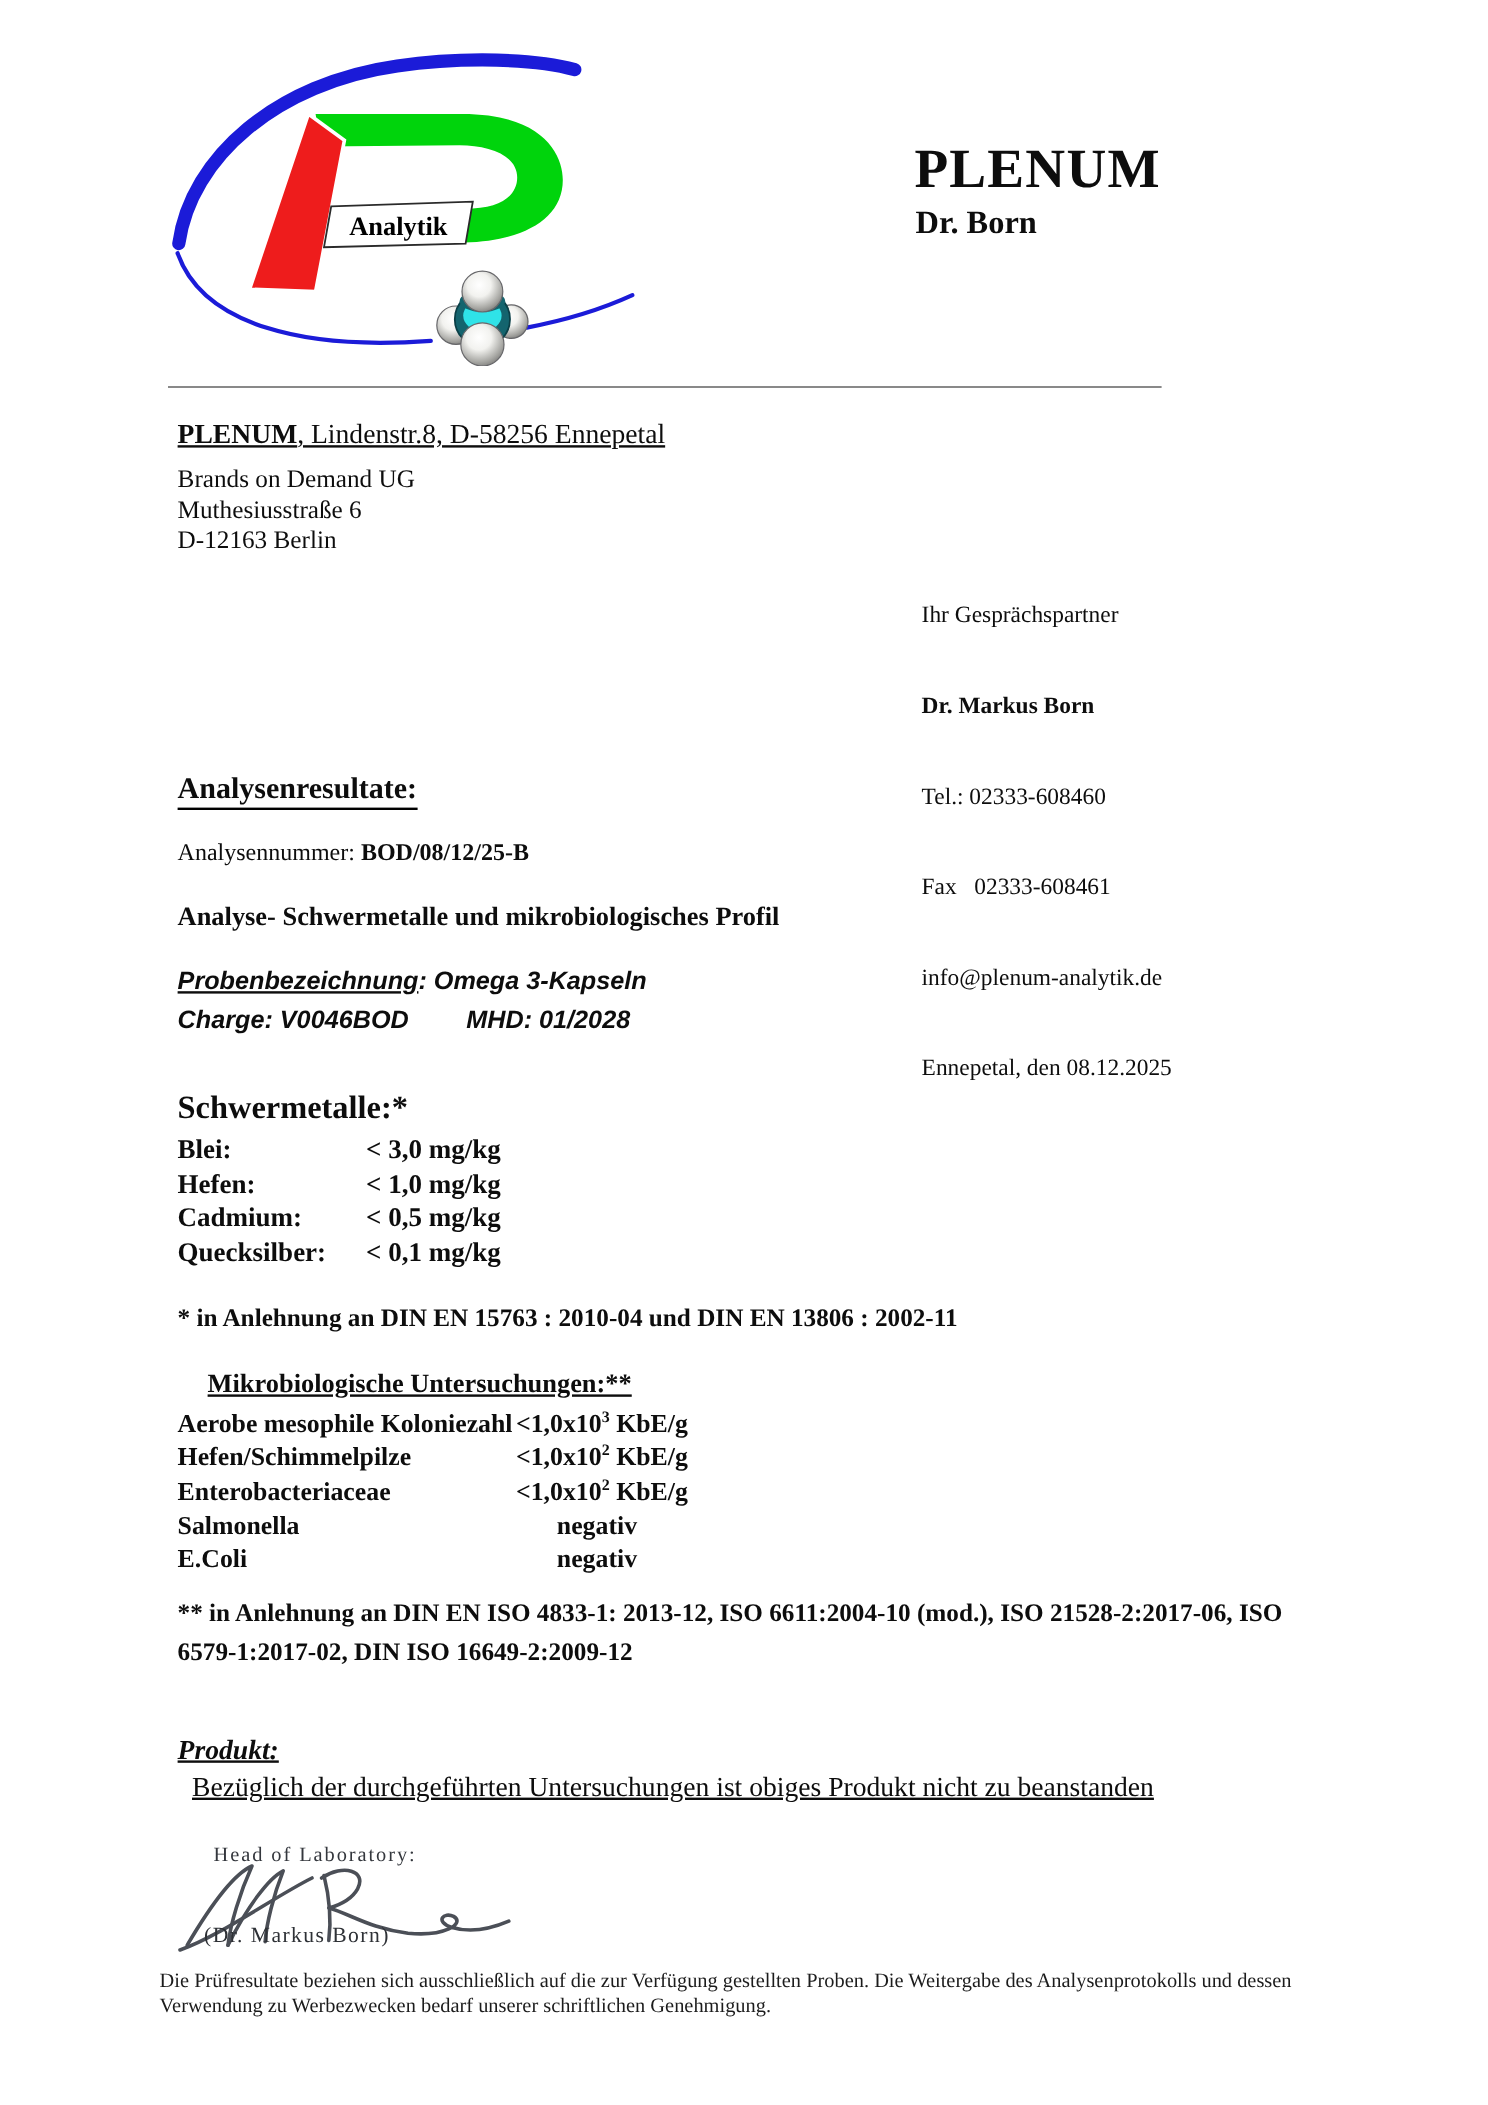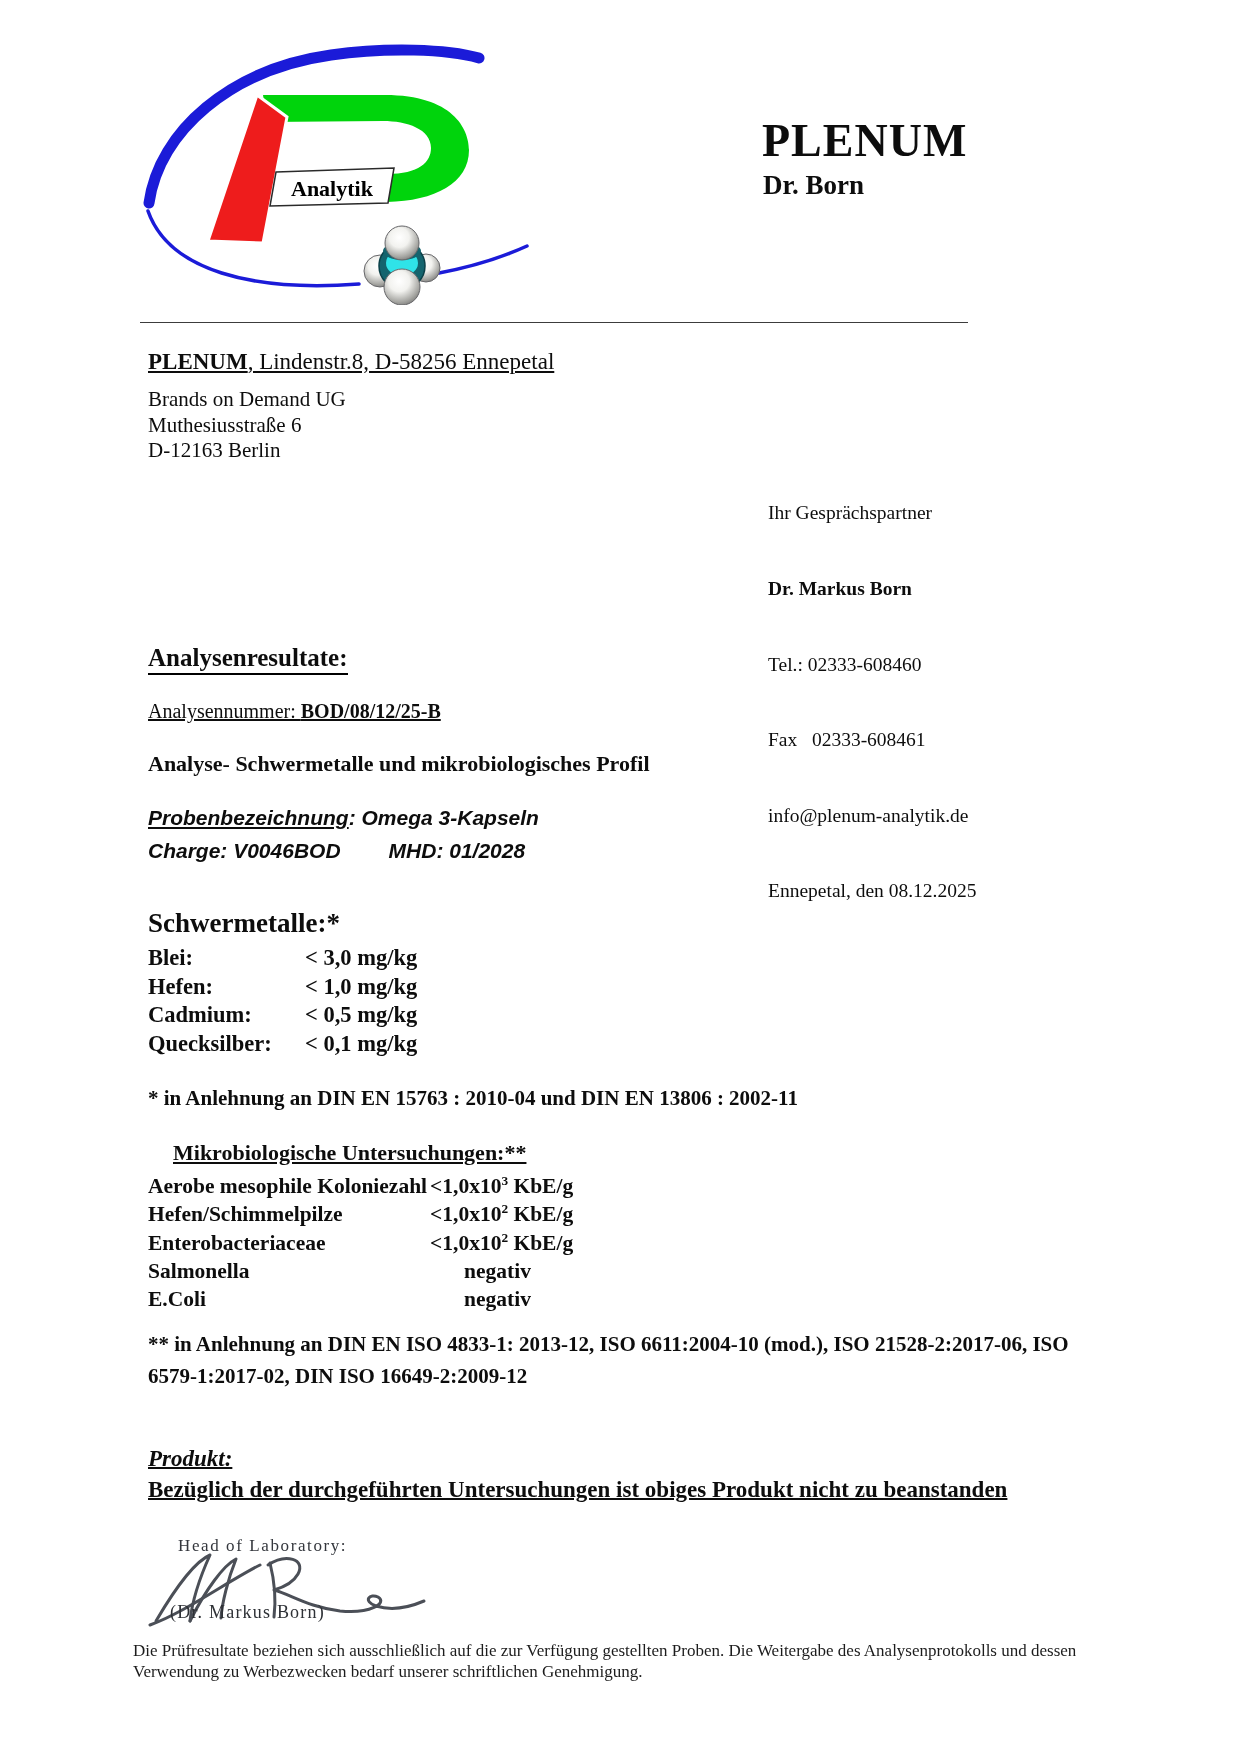--- a/index.html
+++ b/index.html
@@ -26,21 +26,21 @@
 
   .recipient{left:148px;top:387px;font-size:21px;line-height:25.5px;}
 
   .contact{left:768px;top:450px;font-size:19.5px;line-height:25.2px;white-space:pre;}
   .contact .bold{font-weight:bold;}
 
   .res-title{left:148px;top:644px;font-size:25px;font-weight:bold;}
   .res-title span{display:inline-block;border-bottom:2.5px solid #000;padding-bottom:1px;}
 
   .res-number{left:148px;top:700px;font-size:20px;}
-  .res-number .u{text-decoration:underline;}
+  .res-number .u{}
   .res-number b{font-weight:bold;}
 
   .analysis-title{left:148px;top:751px;font-size:22px;font-weight:bold;}
 
   .sample-line{left:148px;top:806px;font-family:"Liberation Sans",sans-serif;
     font-size:21px;font-weight:bold;font-style:italic;}
   .sample-line .u{text-decoration:underline;}
   .charge-line{left:148px;top:839px;font-family:"Liberation Sans",sans-serif;
     font-size:21px;font-weight:bold;font-style:italic;}
   .charge-line .mhd{margin-left:48px;}
@@ -54,21 +54,21 @@
   .mb-heading{left:148px;top:1140px;font-size:22px;font-weight:bold;text-decoration:underline;margin-left:25px;}
   .mb-rows{left:148px;top:1172px;font-size:21.5px;font-weight:bold;line-height:28.3px;}
   .mb-rows .row{display:flex;}
   .mb-rows .lbl{min-width:282px;flex:0 0 auto;}
   .mb-rows .val.indent{padding-left:34px;}
   .mb-rows sup{font-size:0.62em;vertical-align:super;line-height:0;}
   .mb-note{left:148px;top:1328px;width:952px;font-size:21px;font-weight:bold;line-height:32px;}
 
   .befund-label{left:148px;top:1446px;font-size:23px;font-weight:bold;font-style:italic;
     text-decoration:underline;text-decoration-thickness:2px;}
-  .befund-statement{left:148px;top:1477px;font-size:23px;font-weight:bold;white-space:nowrap;
+  .befund-statement{left:160px;top:1477px;font-size:23px;font-weight:normal;white-space:nowrap;
     text-decoration:underline;text-decoration-thickness:2px;}
 
   .sig-role{left:178px;top:1536px;font-size:17px;letter-spacing:1.6px;color:#34373d;}
   .sig-svg{left:148px;top:1551px;}
   .sig-name{left:170px;top:1602px;font-size:18px;letter-spacing:1.2px;color:#2e3136;}
 
   .footer{left:133px;top:1641px;width:988px;font-size:17px;line-height:20.5px;color:#1c1c1c;}
 </style>
 </head>
 <body>

